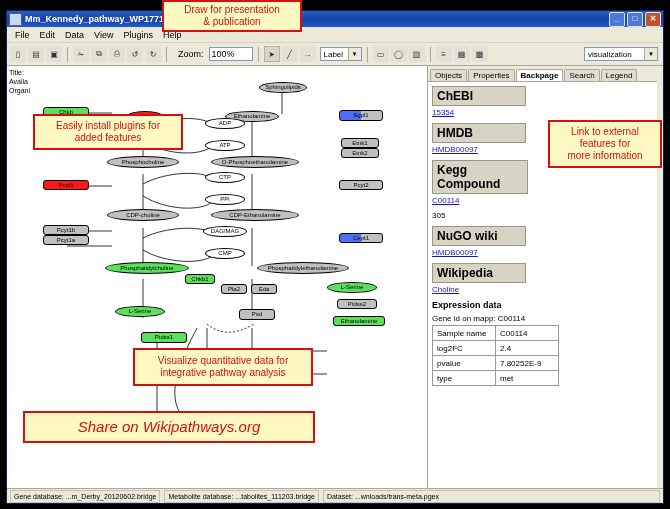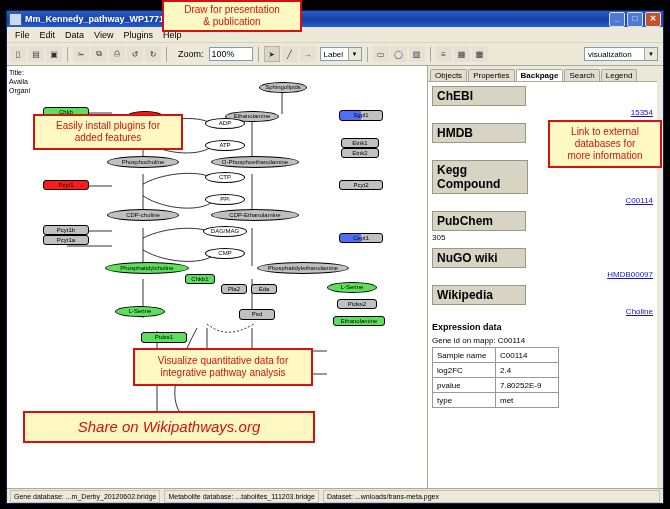--- a/index.html
+++ b/index.html
@@ -108,21 +108,21 @@
   .tab{
     font-size:8px;padding:1px 4px;background:#e1ded1;border:1px solid #aca899;
     border-bottom:none;border-radius:2px 2px 0 0;
   }
   .tab.active{background:#fff;font-weight:bold;}
   .rpcontent{flex:1;background:#fff;overflow:hidden;position:relative;padding:4px;}
   .sechdr{
     background:#d8d4c4;border:1px solid #9b9786;font-weight:bold;font-size:12px;
     padding:2px 4px;width:94px;box-sizing:border-box;margin-bottom:2px;
   }
-  .link{color:#1414c8;text-decoration:underline;font-size:8px;text-align:right;}
+  .link{color:#1414c8;text-decoration:underline;font-size:8px;}
   .plain{font-size:8px;}
   .row-sp{height:6px;}
   .exprhdr{font-weight:bold;font-size:9px;margin:6px 0 4px 0;}
   .geneid{font-size:8px;margin-bottom:2px;}
   table.expr{border-collapse:collapse;font-size:8px;}
   table.expr td{border:1px solid #999;padding:1px 4px;height:12px;}
   table.expr td.k{width:54px;}
   table.expr td.v{width:54px;}
   
   .statusbar{
@@ -310,21 +310,20 @@
         <div class="row-sp"></div>
 
         <div class="sechdr">HMDB</div>
         <div class="link">HMDB00097</div>
         <div class="row-sp"></div>
 
         <div class="sechdr" style="width:96px">Kegg Compound</div>
         <div class="link">C00114</div>
         <div class="row-sp"></div>
 
-        <div class="sechdr">PubChem</div>
         <div class="plain">305</div>
         <div class="row-sp"></div>
 
         <div class="sechdr">NuGO wiki</div>
         <div class="link">HMDB00097</div>
         <div class="row-sp"></div>
 
         <div class="sechdr">Wikipedia</div>
         <div class="link">Choline</div>
 
@@ -361,15 +360,15 @@
   </div>
 </div>
 
 <div class="anno" style="left:162px;top:0px;width:140px;height:32px;">
   <span style="white-space:pre-line">Draw for presentation
 &amp; publication</span>
 </div>
 
 <div class="anno" style="left:548px;top:120px;width:114px;height:48px;">
   <span style="white-space:pre-line">Link  to external
-databases  for
+features  for
 more information</span>
 </div>
 
 </body></html>

